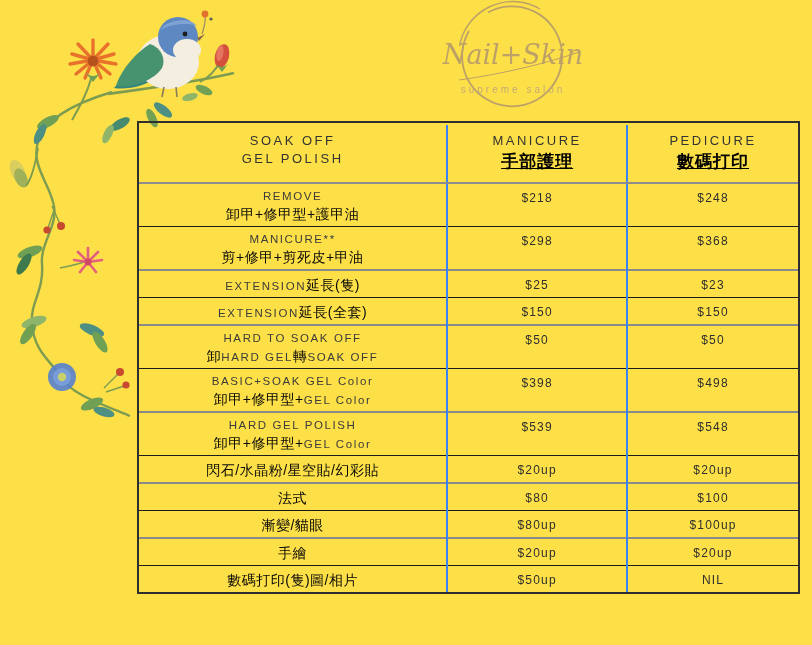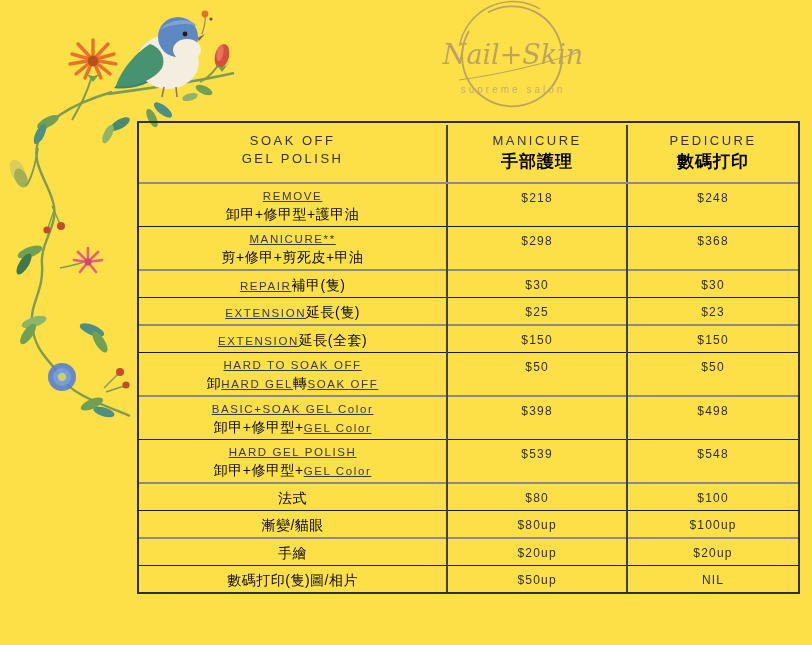--- a/index.html
+++ b/index.html
@@ -23,33 +23,33 @@
   table.price {
     border-collapse:collapse;
     table-layout:fixed;
     width:663px;
     border:2px solid #2f2f2f;
     background:transparent;
   }
   col.c-svc { width:310px; }
   col.c-man { width:181px; }
   col.c-ped { width:172px; }
-  td, th { border-left:2px solid #404040; vertical-align:top; text-align:center; padding:4px 4px 2px 4px; }
+  td, th { border-left:2px solid #3b82f6; vertical-align:top; text-align:center; padding:4px 4px 2px 4px; }
   td:first-child, th:first-child { border-left:none; }
   thead tr { height:58px; }
   thead th { border-bottom:2px solid #8c8c8c; font-weight:normal; padding-top:7px; }
   tbody tr { border-top:2px solid #8a8a8a; }
   tbody tr:nth-child(even) { border-top:1px solid #1c1c1c; }
   tr.r-short { height:25px; }
   tr.r-tall  { height:43px; }
 
-  .en   { font-size:11.5px; letter-spacing:1.6px; color:#3b3b3b; line-height:16px;text-decoration:underline; }
+  .en   { font-size:11.5px; letter-spacing:1.6px; color:#3b3b3b; line-height:16px; }
   .zh   { font-size:14px; font-weight:normal; color:#090909; letter-spacing:0.5px; line-height:20px; }
   .en-h { font-size:13px; letter-spacing:2.5px; color:#333; line-height:18px; display:block; }
-  .zh-h { font-size:17px; font-weight:bold; color:#000; letter-spacing:1px; line-height:24px; display:block; }
+  .zh-h { font-size:17px; font-weight:bold; color:#000; letter-spacing:1px; line-height:24px; display:block;text-decoration:underline; }
   .price { font-size:12px; letter-spacing:1.2px; color:#2e2e2e; line-height:16px; display:inline-block; padding-top:2px; }
   .svc-line { white-space:nowrap; }
 </style>
 </head>
 <body>
 
 <div class="page">
 
   <svg class="decor-svg" width="255" height="432" viewBox="0 0 255 432">
 
@@ -200,27 +200,20 @@
           <tr class="r-tall">
             <td>
               <div class="svc-line"><span class="en">MANICURE**</span></div>
               <div class="svc-line"><span class="zh">剪+修甲+剪死皮+甲油</span></div>
             </td>
             <td><span class="price">$298</span></td>
             <td><span class="price">$368</span></td>
           </tr>
           <tr class="r-short">
             <td>
-              <div class="svc-line"><span class="en">REPAIR</span><span class="zh">補甲(隻)</span></div>
-            </td>
-            <td><span class="price">$30</span></td>
-            <td><span class="price">$30</span></td>
-          </tr>
-          <tr class="r-short">
-            <td>
               <div class="svc-line"><span class="en">EXTENSION</span><span class="zh">延長(隻)</span></div>
             </td>
             <td><span class="price">$25</span></td>
             <td><span class="price">$23</span></td>
           </tr>
           <tr class="r-short">
             <td>
               <div class="svc-line"><span class="en">EXTENSION</span><span class="zh">延長(全套)</span></div>
             </td>
             <td><span class="price">$150</span></td>
@@ -242,20 +235,27 @@
             <td><span class="price">$398</span></td>
             <td><span class="price">$498</span></td>
           </tr>
           <tr class="r-tall">
             <td>
               <div class="svc-line"><span class="en">HARD GEL POLISH</span></div>
               <div class="svc-line"><span class="zh">卸甲+修甲型+</span><span class="en">GEL Color</span></div>
             </td>
             <td><span class="price">$539</span></td>
             <td><span class="price">$548</span></td>
+          </tr>
+          <tr class="r-short">
+            <td>
+              <div class="svc-line"><span class="zh">閃石/水晶粉/星空貼/幻彩貼</span></div>
+            </td>
+            <td><span class="price">$20up</span></td>
+            <td><span class="price">$20up</span></td>
           </tr>
           <tr class="r-short">
             <td>
               <div class="svc-line"><span class="zh">法式</span></div>
             </td>
             <td><span class="price">$80</span></td>
             <td><span class="price">$100</span></td>
           </tr>
           <tr class="r-short">
             <td>

